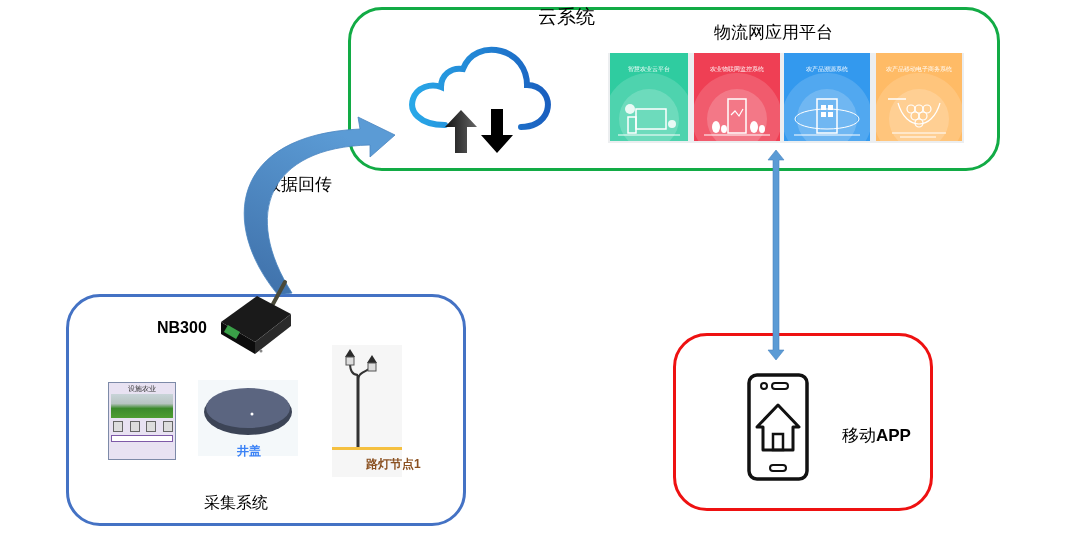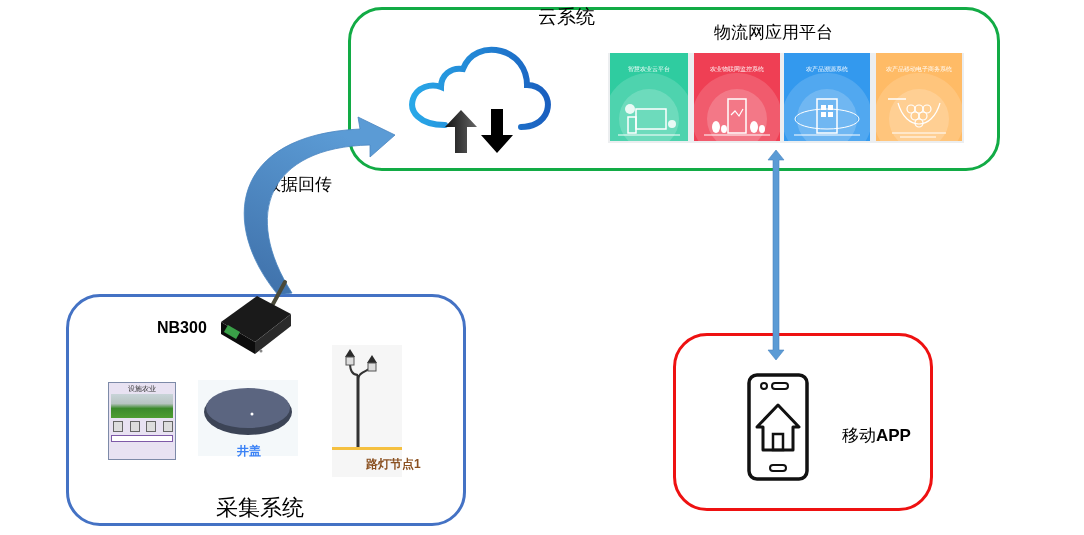--- a/index.html
+++ b/index.html
@@ -6,21 +6,21 @@
   body { width:1084px; height:535px; position:relative; overflow:hidden; font-family:"DejaVu Serif", serif; }
   .abs { position:absolute; }
   .box { position:absolute; box-sizing:border-box; border-radius:34px; background:#fff; }
   #cloud-box { left:348px; top:7px; width:652px; height:164px; border:3px solid #12ab45; }
   #collect-box { left:66px; top:294px; width:400px; height:232px; border:3px solid #4472c4; }
   #app-box { left:673px; top:333px; width:260px; height:178px; border:3px solid #ee1111; }
   .title-serif { font-family:"DejaVu Serif", serif; color:#000; }
   .bold-sans { font-family:"Liberation Sans", sans-serif; font-weight:bold; color:#000; }
   #cloud-title { left:538px; top:4px; font-size:19px; font-weight:normal; }
   #platform-title { left:714px; top:21px; font-size:17px; }
-  #collect-title { left:216px; top:493px; font-size:22px; }
+  #collect-title { left:204px; top:493px; font-size:16px; }
   #nb300-label { left:137px; top:319px; font-size:16px;margin-left:20px; }
   #app-label { left:831px; top:424px; font-size:17px;margin-left:11px; }
   #app-label .zh { font-family:"DejaVu Serif", serif; font-weight:normal; }
   #data-back { left:264px; top:173px; font-size:17px; }
   .tiles { left:608px; top:53px; width:356px; height:90px; background:#eceef0; }
   .tile { position:absolute; top:0; height:88px; overflow:hidden; }
   .tile .t-label { position:absolute; top:12px; left:0; right:0; text-align:center; font-size:6px; color:#fff; font-family:"DejaVu Sans", sans-serif; white-space:nowrap; opacity:.95; }
   .tile .halo { position:absolute; left:50%; bottom:-22px; width:90px; height:90px; margin-left:-45px; border-radius:50%; background:rgba(255,255,255,.15); }
   .tile .halo2 { position:absolute; left:50%; bottom:-8px; width:60px; height:60px; margin-left:-30px; border-radius:50%; background:rgba(255,255,255,.18); }
   .tile svg { position:absolute; left:0; bottom:0; }

